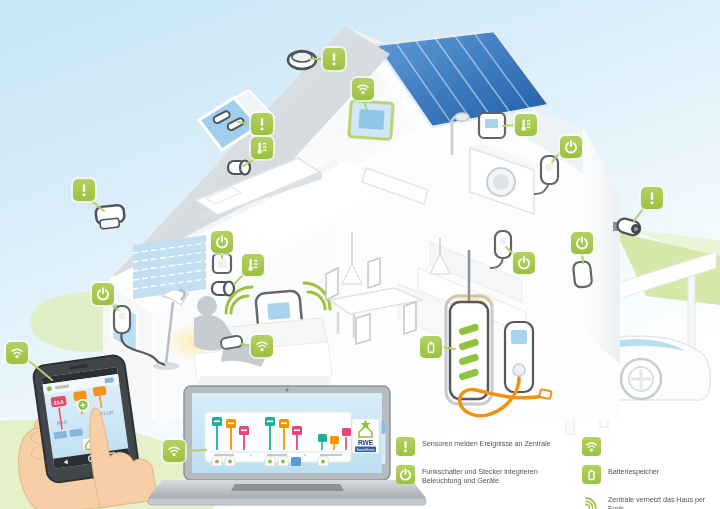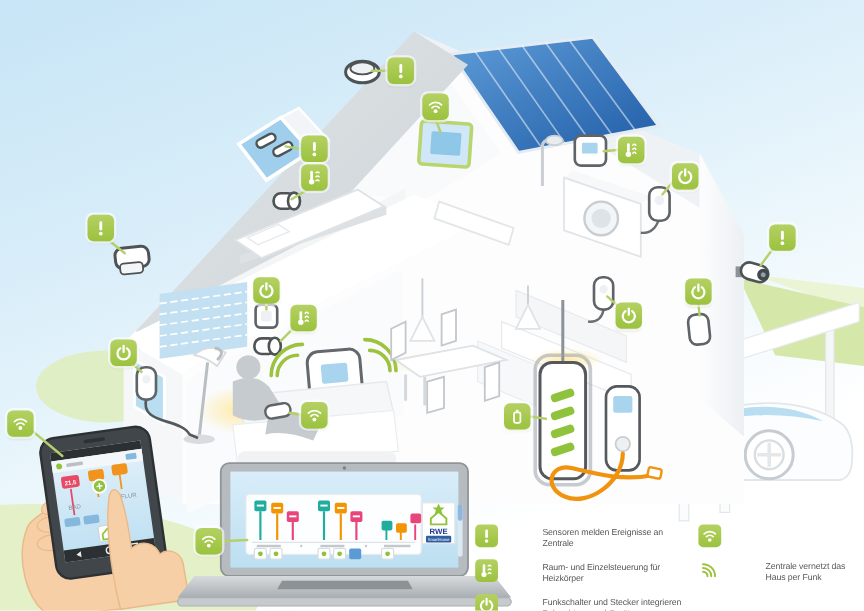--- a/index.html
+++ b/index.html
@@ -23,21 +23,21 @@
   .legend-col.c2{width:125px;}
   .legend-item{display:flex;gap:7px;align-items:flex-start;}
   .legend-item .lbadge{
     flex:0 0 19px;width:19px;height:19px;border-radius:4px;
     background:linear-gradient(180deg,#b4d162,#9bc23e);
     display:flex;align-items:center;justify-content:center;
   }
   .legend-item .lbadge.plain{background:none;}
   .legend-item .lbadge svg{width:15px;height:15px;display:block;}
   .legend-item .ltext{
-    font-size:7.3px;line-height:9px;letter-spacing:-0.1px;color:#57585a;padding-top:2px;margin-left:30px;
+    font-size:7.3px;line-height:9px;letter-spacing:-0.1px;color:#57585a;padding-top:2px;
   }
 </style>
 </head>
 <body>
 
 <div class="stage">
 
   <svg width="0" height="0" style="position:absolute" aria-hidden="true">
     <defs>
       <symbol id="ic-excl" viewBox="0 0 24 24">
@@ -542,43 +542,43 @@
         <span class="lbadge">
             <svg viewBox="0 0 24 24">
               <use href="#ic-excl"></use>
             </svg>
           </span>
         <span class="ltext">Sensoren melden Ereignisse an Zentrale</span>
       </div>
       <div class="legend-item">
         <span class="lbadge">
             <svg viewBox="0 0 24 24">
-              <use href="#ic-thermo"></use>
-            </svg>
-          </span>
-        <span class="ltext">Raum- und Einzelsteuerung für Heizkörper</span>
-      </div>
-      <div class="legend-item">
-        <span class="lbadge">
-            <svg viewBox="0 0 24 24">
               <use href="#ic-power"></use>
             </svg>
           </span>
         <span class="ltext">Funkschalter und Stecker integrieren Beleuchtung und Geräte</span>
       </div>
     </div>
     <div class="legend-col c2">
       <div class="legend-item">
         <span class="lbadge">
             <svg viewBox="0 0 24 24">
               <use href="#ic-remote"></use>
             </svg>
           </span>
       </div>
       <div class="legend-item">
+        <span class="lbadge">
+            <svg viewBox="0 0 24 24">
+              <use href="#ic-battery"></use>
+            </svg>
+          </span>
+        <span class="ltext">Batteriespeicher</span>
+      </div>
+      <div class="legend-item">
         <span class="lbadge plain">
             <svg viewBox="0 0 24 24">
               <use href="#ic-waves"></use>
             </svg>
           </span>
         <span class="ltext">Zentrale vernetzt das Haus per Funk</span>
       </div>
     </div>
   </div>
 

